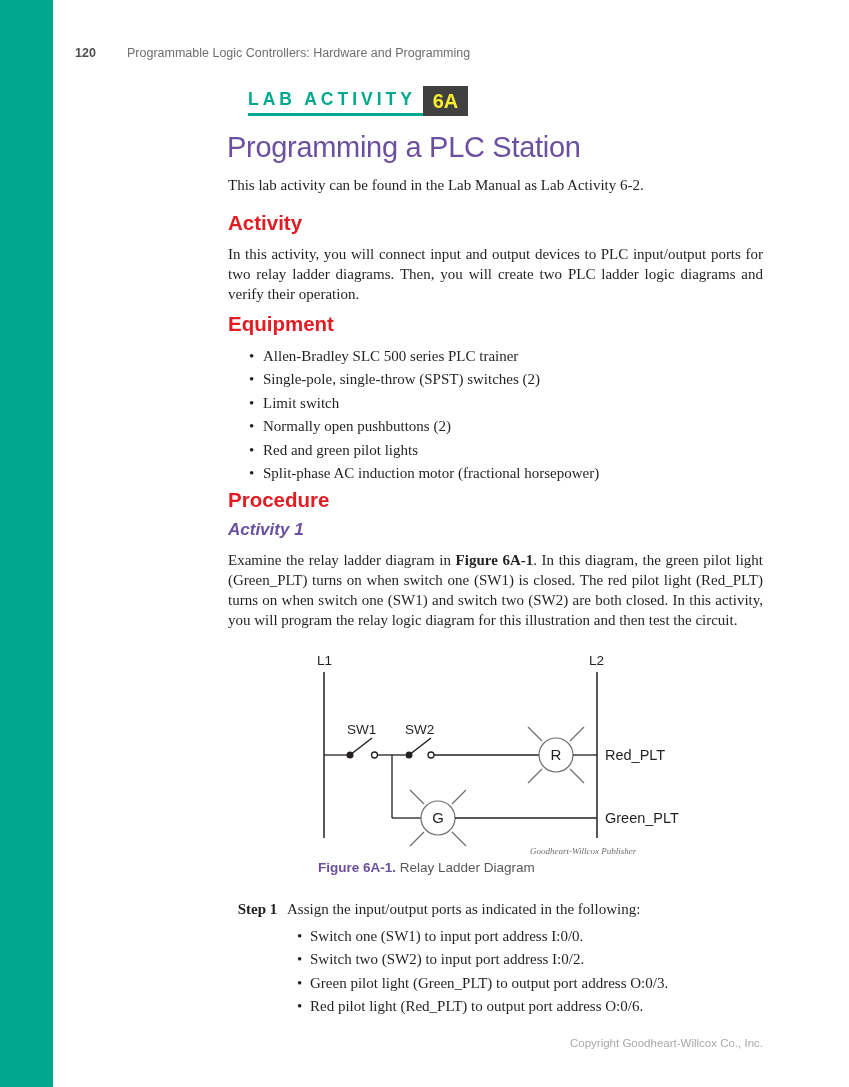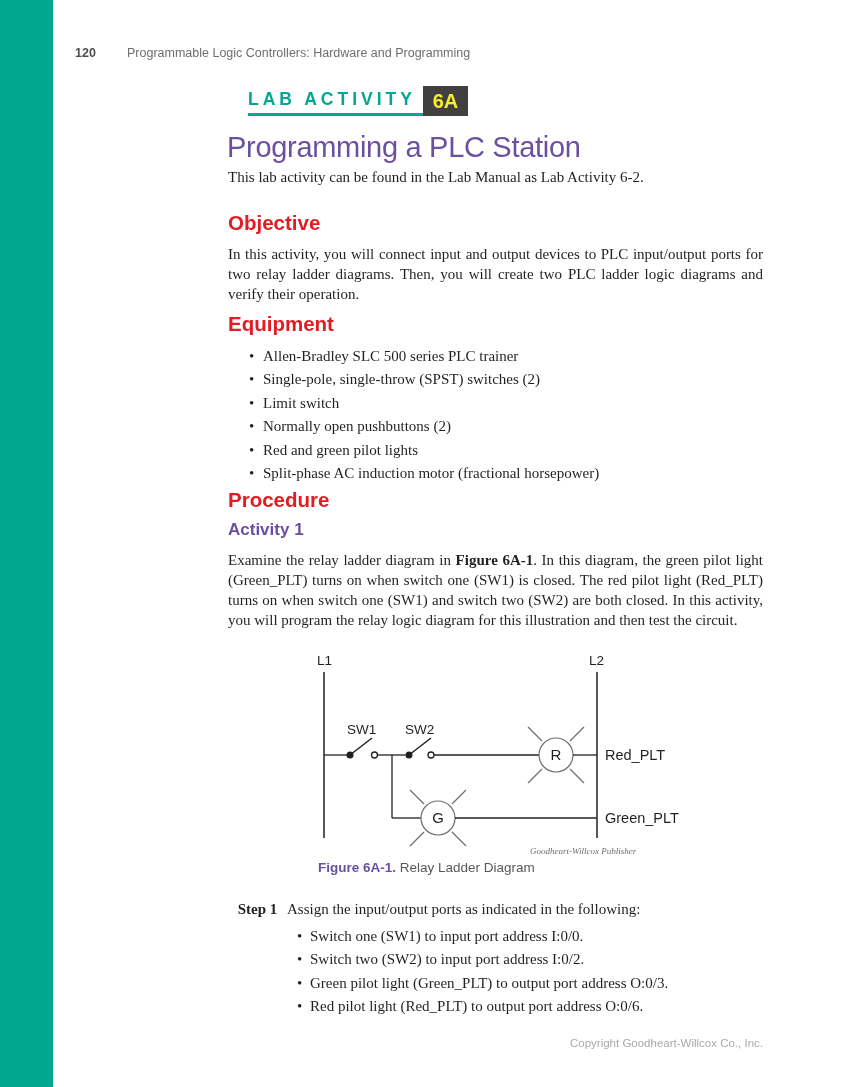--- a/index.html
+++ b/index.html
@@ -17,39 +17,39 @@
   .banner { position:absolute; left:228px; top:86px; display:flex; align-items:stretch; height:30px;
     font-family:"Liberation Sans", sans-serif;margin-left:20px; }
   .banner-label-wrap { width:175px; border-bottom:3px solid #00A88F; display:flex; align-items:center; }
   .banner-label { color:#00A88F; font-weight:bold; font-size:17.5px; letter-spacing:4px; white-space:nowrap; }
   .banner-num { width:45px; background:#404040; color:#F7EC2E; font-weight:bold; font-size:20px;
     display:flex; align-items:center; justify-content:center; }
 
   .title { position:absolute; left:227px; top:131px; font-family:"Liberation Sans", sans-serif;
     font-size:29px; font-weight:400; color:#6B4FA0; letter-spacing:-0.3px; }
 
-  .intro { position:absolute; left:228px; top:169px; width:535px; font-size:15px; }
+  .intro { position:absolute; left:228px; top:177px; width:535px; font-size:15px; }
 
   .h-red { position:absolute; left:228px; font-family:"Liberation Sans", sans-serif;
     font-size:20.5px; font-weight:bold; color:#E31B23; }
   .objective-heading { top:211px; }
   .equipment-heading { top:312px; }
   .procedure-heading { top:488px; }
 
   .body-par { position:absolute; left:228px; width:535px; font-size:15px; line-height:20px; text-align:justify; }
   .objective-body { top:244px; }
   .activity-body { top:550px; }
 
   .equipment-list { position:absolute; left:228px; top:345px; width:535px; }
   .equipment-list .li { display:flex; line-height:23.4px; font-size:15px; padding-left:21px; }
   .li .marker { width:14px; flex:0 0 14px; }
   .li .marker::before { content:"\2022"; }
 
   .activity-heading { position:absolute; left:228px; top:520px; font-family:"Liberation Sans", sans-serif;
-    font-size:17px; font-weight:bold; color:#6B4FA0; }
+    font-size:17px; font-weight:bold; color:#6B4FA0;font-style:italic; }
 
   .diagram { position:absolute; left:300px; top:648px; width:400px; height:200px; }
   .diagram svg { display:block; }
   .diagram text { font-family:"Liberation Sans", sans-serif; fill:#231f20; }
 
   .credit { position:absolute; left:530px; top:846px; width:150px; text-align:left;
     font-size:9px; font-style:italic; color:#6d6e71; }
 
   .caption { position:absolute; left:318px; top:860px; font-family:"Liberation Sans", sans-serif;
     font-size:13.5px; color:#58595B; }
@@ -80,21 +80,21 @@
     <div class="banner-label-wrap">
       <span class="banner-label">LAB ACTIVITY</span>
     </div>
     <div class="banner-num">6A</div>
   </div>
 
   <h1 class="title">Programming a PLC Station</h1>
 
   <p class="intro">This lab activity can be found in the Lab Manual as Lab Activity 6-2.</p>
 
-  <h2 class="h-red objective-heading">Objective</h2>
+  <h2 class="h-red objective-heading">Activity</h2>
   <p class="body-par objective-body">In this activity, you will connect input and output devices to PLC input/output ports for two relay ladder diagrams. Then, you will create two PLC ladder logic diagrams and verify their operation.</p>
 
   <h2 class="h-red equipment-heading">Equipment</h2>
   <div class="equipment-list">
     <div class="li">
       <span class="marker"></span>
       <span>Allen-Bradley SLC 500 series PLC trainer</span>
     </div>
     <div class="li">
       <span class="marker"></span>

